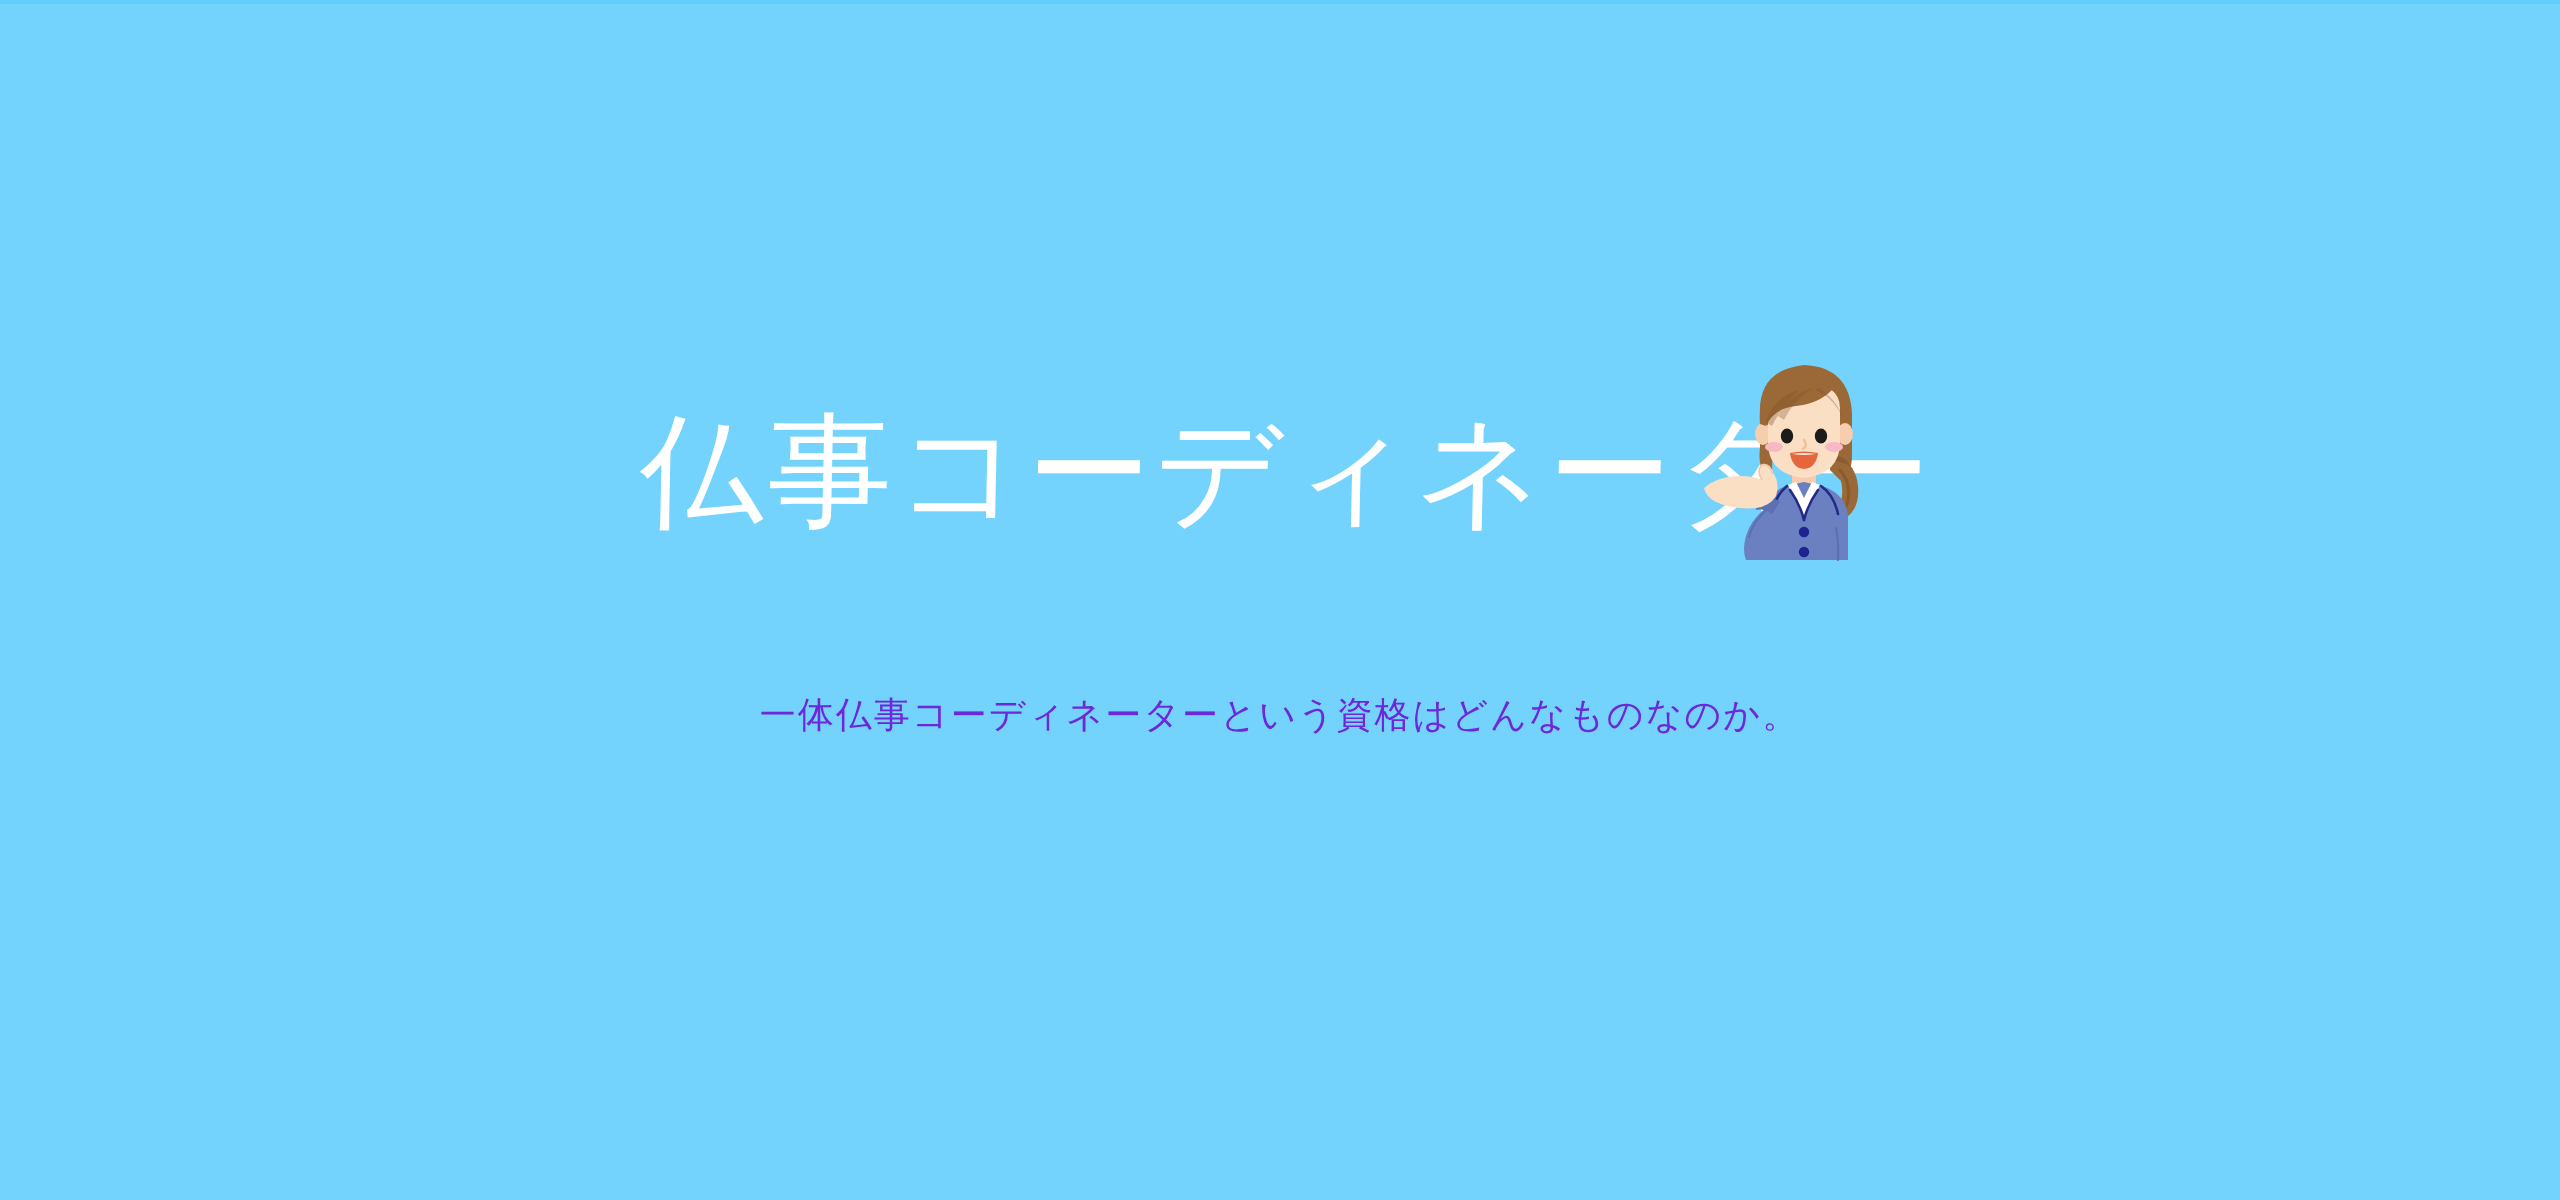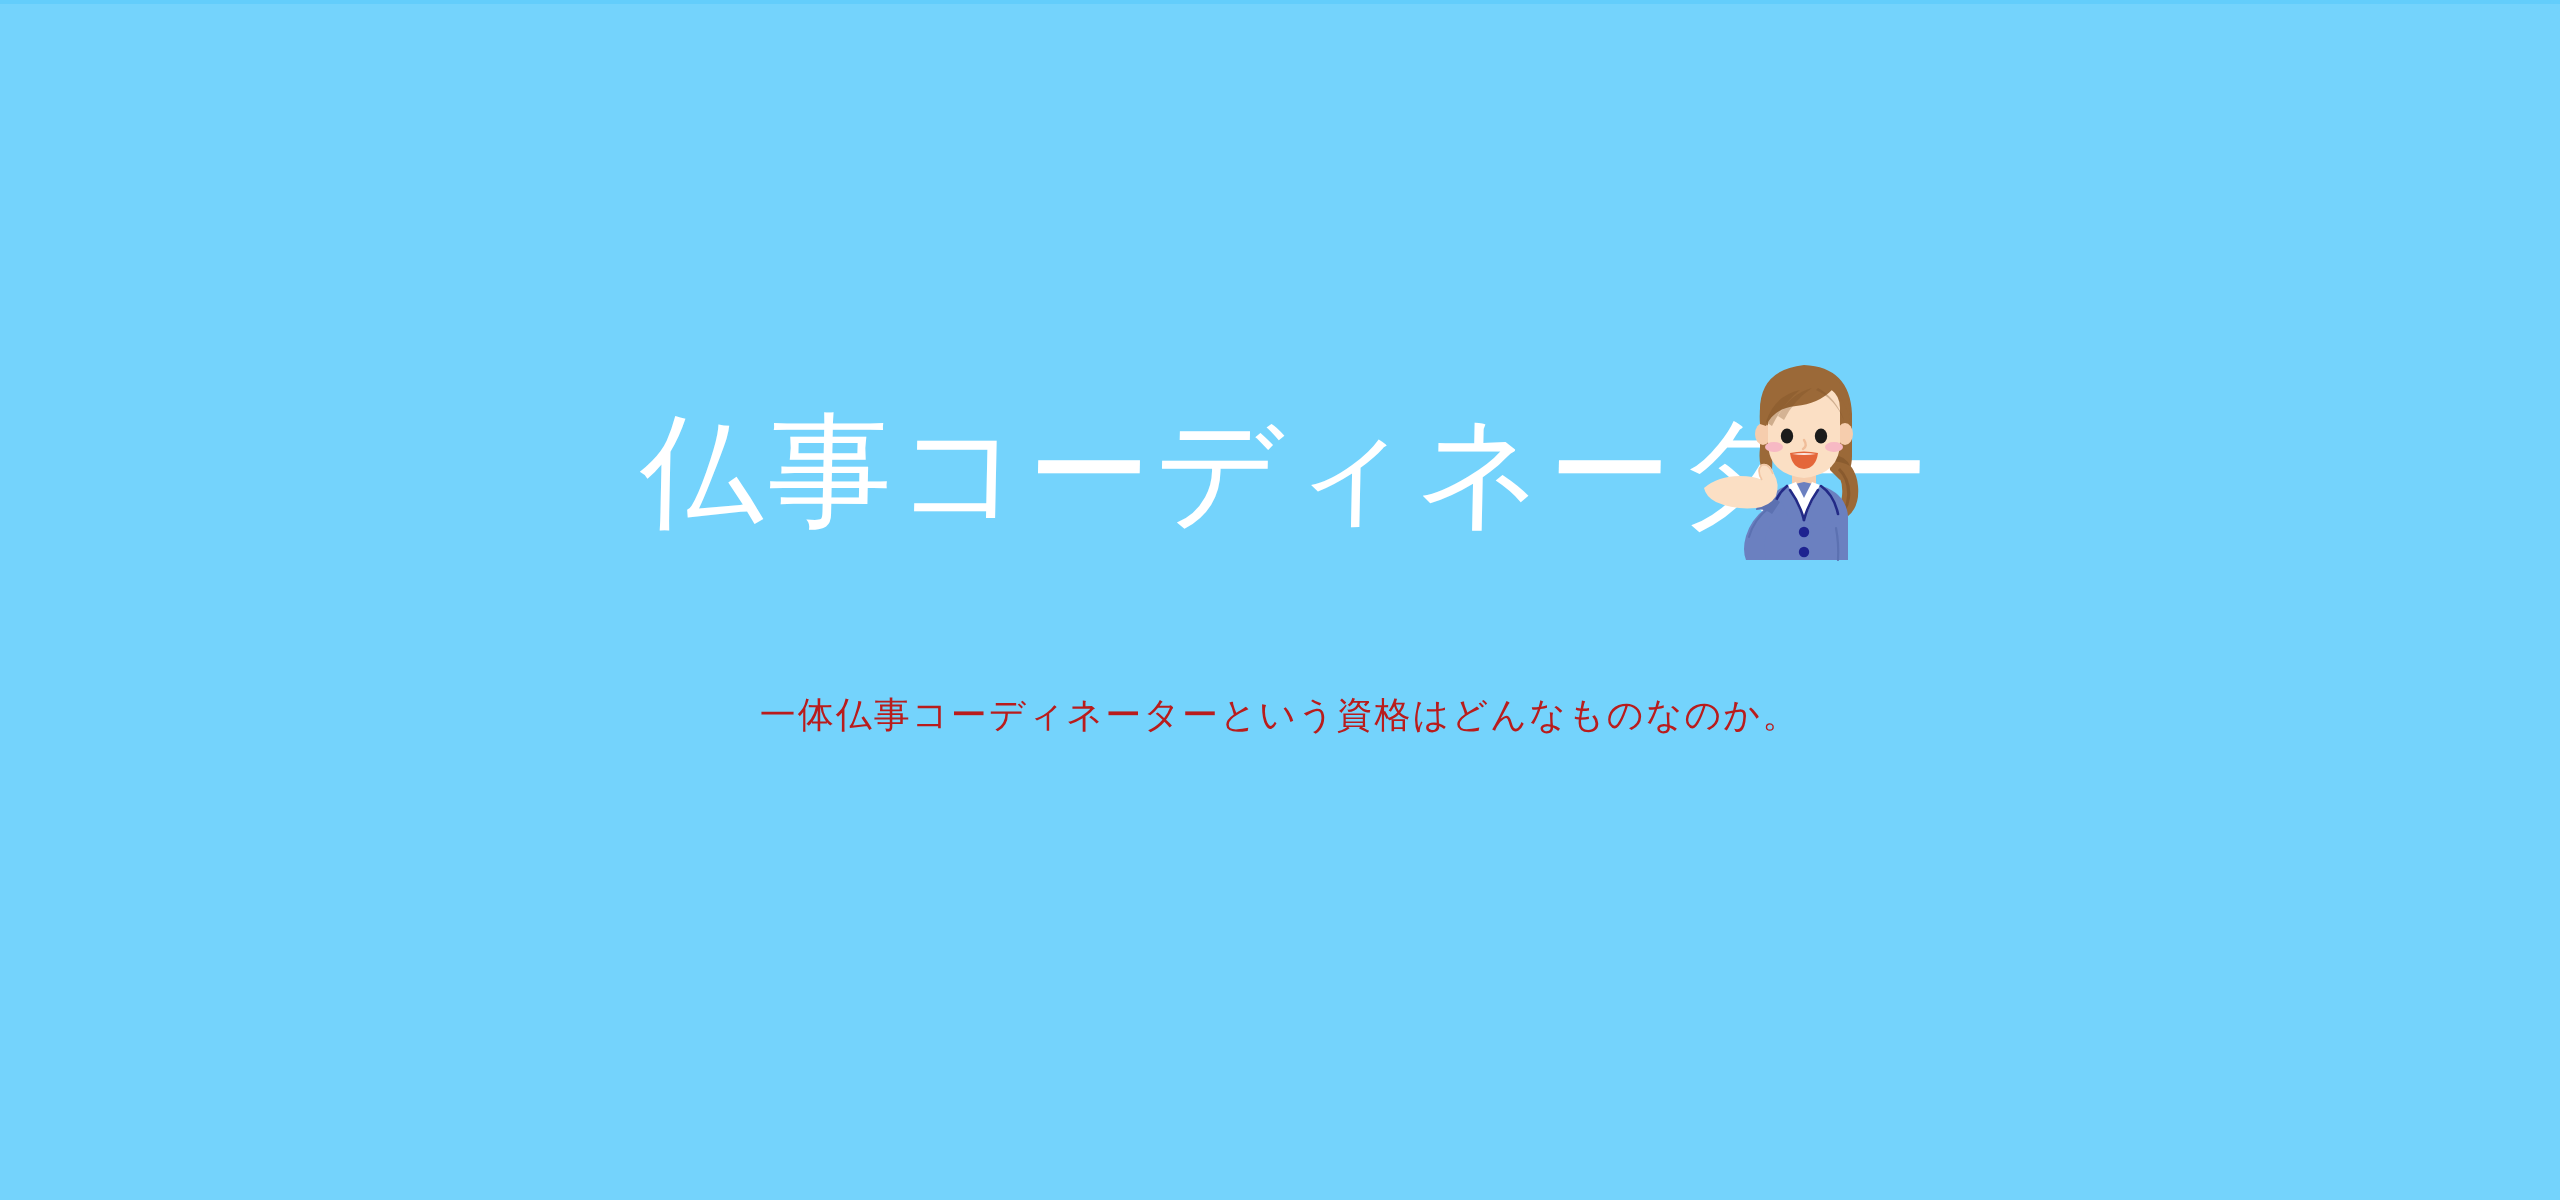--- a/index.html
+++ b/index.html
@@ -67,21 +67,21 @@
   #hero-subtitle-row {
     position: absolute;
     left: 0;
     top: 688px;
     width: 2560px;
     text-align: center;
   }
 
   #hero-subtitle {
     display: inline-block;
-    color: #b91c1c;
+    color: #6d28d9;
     font-family: "DejaVu Serif", "Liberation Serif", serif;
     font-size: 36px;
     line-height: 1.5;
     font-weight: 400;
     letter-spacing: 2px;
     white-space: nowrap;
   }
 
   
   #presenter-illustration {

